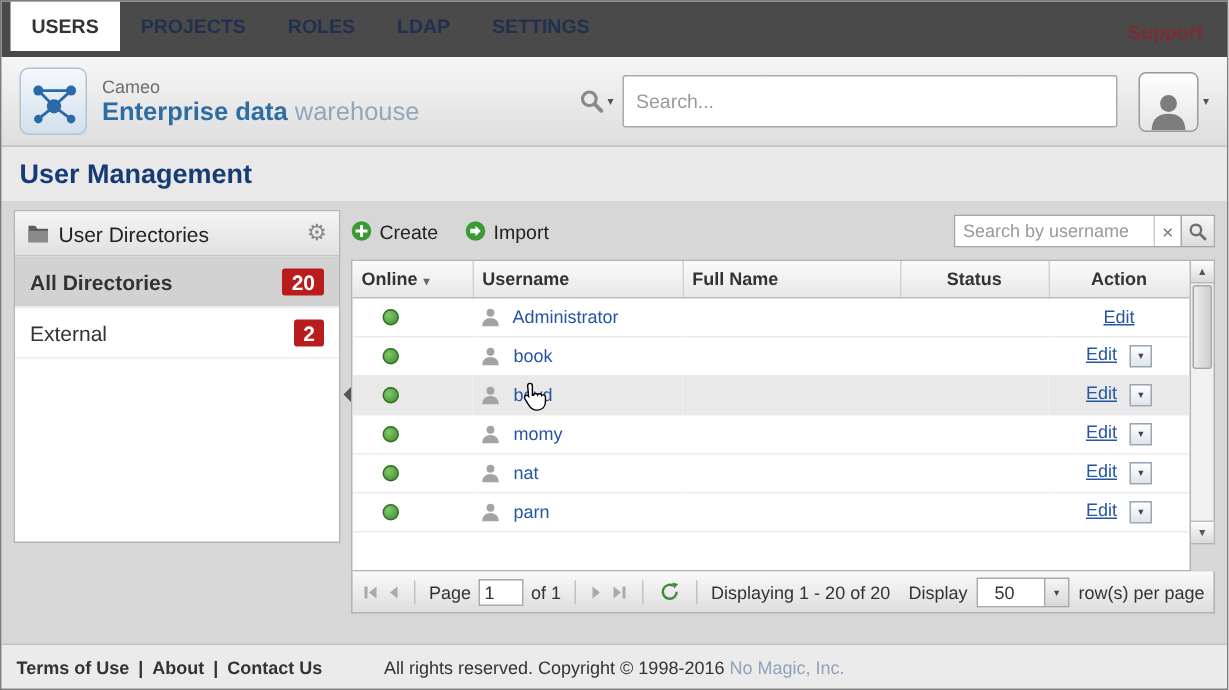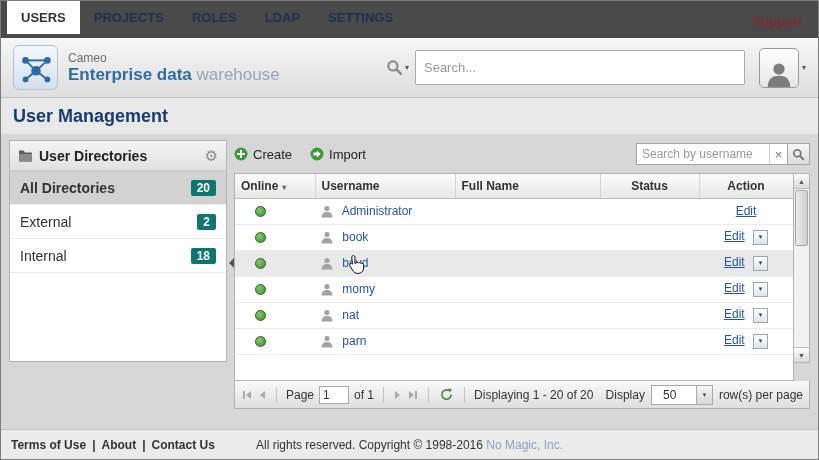--- a/index.html
+++ b/index.html
@@ -31,25 +31,25 @@
   
   .title-bar { height:36px; background:#e9e9e9; padding:8px 12px 0; flex:none; }
   .title-bar h1 { font-size:18px; color:#173b74; font-weight:bold; }
 
   
   .content { flex:1; display:flex; align-items:flex-start; padding:6px 8px 0; position:relative; background:#d7d7d7; }
 
   
   .sidebar { width:218px; height:222px; background:#fff; border:1px solid #b3b3b3; display:flex; flex-direction:column; flex:none; }
   .side-head { height:30px; background:linear-gradient(#f4f4f4,#e1e1e1); border-bottom:1px solid #c6c6c6; display:flex; align-items:center; padding:0 8px; gap:6px; }
-  .side-title { font-size:14px; font-weight:bold; color:#222; }
+  .side-title { font-size:14px; font-weight:normal; color:#222; }
   .gear { margin-left:auto; color:#8a8a8a; font-size:15px; line-height:15px; }
   .side-item { height:34px; display:flex; align-items:center; padding:8px 10px; font-size:14px; color:#333; border-bottom:1px solid #ececec; cursor:default; }
   .side-item.selected { background:#d2d2d2; font-weight:bold; }
-  .badge { margin-left:auto; background:#0f766e; color:#fff; font-size:12px; font-weight:bold; padding:1px 6px; min-width:16px; text-align:center; border-radius:2px; }
+  .badge { margin-left:auto; background:#b91c1c; color:#fff; font-size:14px; font-weight:bold; padding:1px 6px; min-width:16px; text-align:center; border-radius:2px; }
 
   .collapse-handle { position:absolute; left:226px; top:112px; width:9px; height:34px; display:flex; align-items:center; justify-content:center; color:#555; }
   .tri-l2 { width:0;height:0;border-top:5px solid transparent;border-bottom:5px solid transparent;border-right:5px solid #555; }
 
   
   .main { flex:1; margin-left:7px; display:flex; flex-direction:column; }
   .toolbar { height:26px; display:flex; align-items:center; gap:18px; margin:1px 0 6px; }
   .tool-btn { display:flex; align-items:center; gap:5px; font-size:13px; color:#222; cursor:default; }
   .tsearch { margin-left:auto; display:flex; align-items:stretch; height:22px; border:1px solid #a6a6a6; background:#fff; }
   .tsearch input { border:none; outline:none; width:132px; padding:0 5px; font-size:12px; color:#333; font-family:"Liberation Sans",sans-serif; }
@@ -178,24 +178,20 @@
         <span class="gear">⚙</span>
       </div>
       <div>
           <div class="side-item selected">
             <span>All Directories</span>
             <span class="badge">20</span>
           </div>
           <div class="side-item">
             <span>External</span>
             <span class="badge">2</span>
-          </div>
-          <div class="side-item">
-            <span>Internal</span>
-            <span class="badge">18</span>
           </div>
         </div>
     </div>
 
     <span class="collapse-handle">
         <span class="tri-l2"></span>
       </span>
 
     <div class="main">
 

